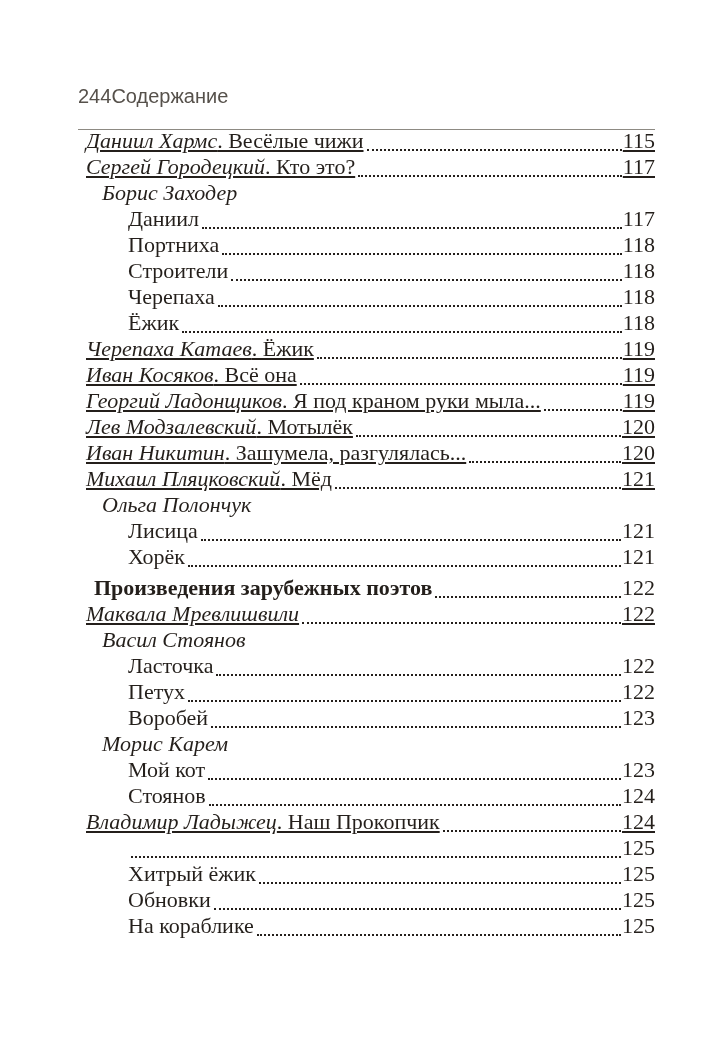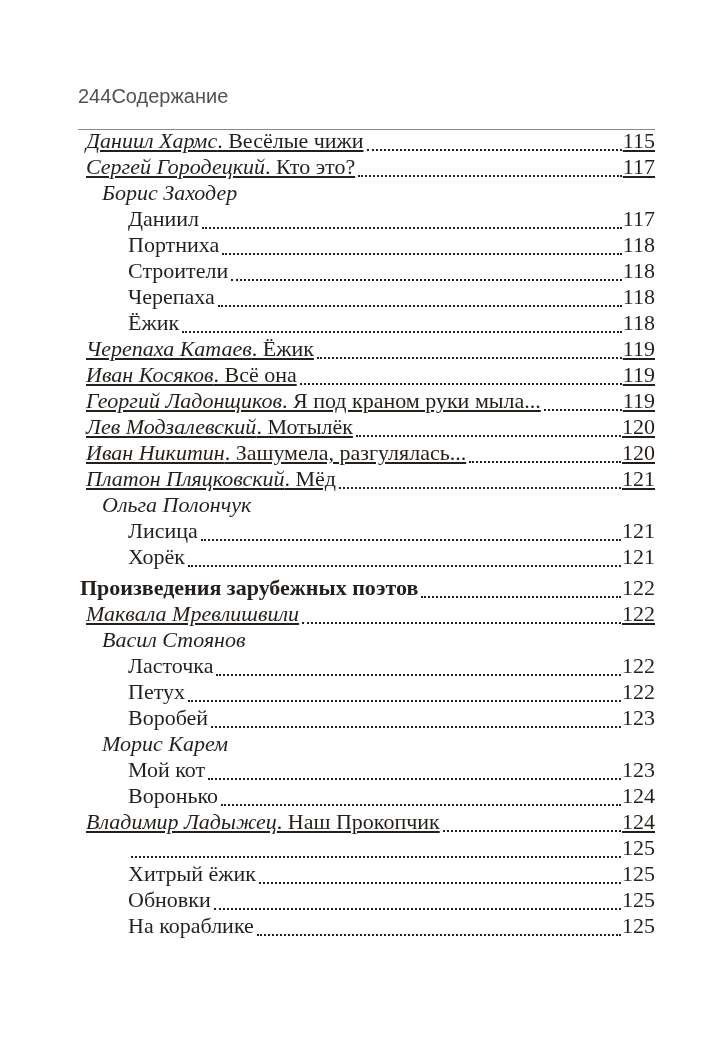--- a/index.html
+++ b/index.html
@@ -54,21 +54,21 @@
     flex: 1 1 auto;
     min-width: 8px;
     border-bottom: 2.5px dotted var(--text);
     margin: 0 1px 3px 3px;
   }
   .toc-row .pagenum { text-align: left; }
   
   .toc-row.author-work  { margin-left: 8px; text-decoration: underline; }
   .toc-row.author-only  { margin-left: 24px; align-items: flex-end; }
   .toc-row.work         { margin-left: 50px; }
-  .toc-row.section      { margin-left: 2px; margin-top: 5px; }
+  .toc-row.section      { margin-left: 16px; margin-top: 5px; }
   .toc-row.section .title { font-weight: bold; }
 </style>
 </head>
 <body>
 
 <div class="book-page">
 
   <div class="page-header">
     <span>244</span>
     <span>Содержание</span>
@@ -145,21 +145,21 @@
       <span class="dots"></span>
       <span class="pagenum">120</span>
     </div>
       <div class="toc-row author-work">
       <span class="author">Иван Никитин</span>
       <span class="title">. Зашумела, разгулялась...</span>
       <span class="dots"></span>
       <span class="pagenum">120</span>
     </div>
       <div class="toc-row author-work">
-      <span class="author">Платон Пляцковский</span>
+      <span class="author">Михаил Пляцковский</span>
       <span class="title">. Мёд</span>
       <span class="dots"></span>
       <span class="pagenum">121</span>
     </div>
       <div class="toc-row author-only">
       <span class="author">Ольга Полончук</span>
 
     </div>
       <div class="toc-row work">
 
@@ -211,21 +211,21 @@
 
     </div>
       <div class="toc-row work">
 
       <span class="title">Мой кот</span>
       <span class="dots"></span>
       <span class="pagenum">123</span>
     </div>
       <div class="toc-row work">
 
-      <span class="title">Воронько</span>
+      <span class="title">Стоянов</span>
       <span class="dots"></span>
       <span class="pagenum">124</span>
     </div>
       <div class="toc-row author-work">
       <span class="author">Владимир Ладыжец</span>
       <span class="title">. Наш Прокопчик</span>
       <span class="dots"></span>
       <span class="pagenum">124</span>
     </div>
       <div class="toc-row work">

